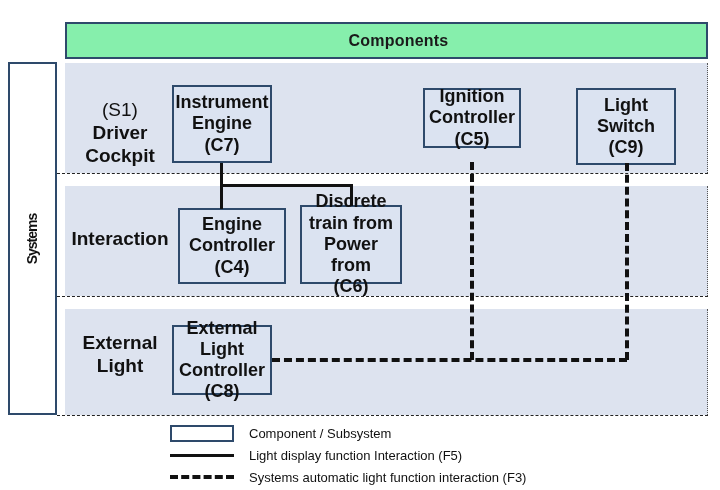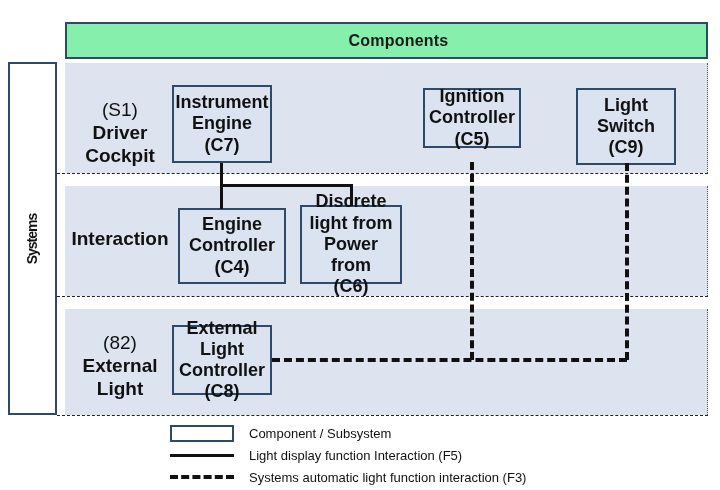--- a/index.html
+++ b/index.html
@@ -146,21 +146,20 @@
 
   <div class="rowlabel" id="lbl-s1">
     <div class="code">(S1)</div>
     <div class="nm">Driver</div>
     <div class="nm">Cockpit</div>
   </div>
   <div class="rowlabel" id="lbl-83">
     <div class="nm">Interaction</div>
   </div>
   <div class="rowlabel" id="lbl-82">
-    <div class="code">(82)</div>
     <div class="nm">External</div>
     <div class="nm">Light</div>
   </div>
 
   <div class="solid" id="f5-v-top"></div>
   <div class="solid" id="f5-rail"></div>
   <div class="solid" id="f5-v-c4"></div>
   <div class="solid" id="f5-v-c6"></div>
 
   <div class="dashdot-v" id="f3-v-c5"></div>
@@ -191,21 +190,21 @@
   <div class="cbox" id="box-c4">
     <span>
         <div>Engine</div>
         <div>Controller</div>
         <div>(C4)</div>
       </span>
   </div>
   <div class="cbox" id="box-c6">
     <span>
         <div>Discrete</div>
-        <div>light from</div>
+        <div>train from</div>
         <div>Power from</div>
         <div>(C6)</div>
       </span>
   </div>
   <div class="cbox" id="box-c8">
     <span>
         <div>External</div>
         <div>Light</div>
         <div>Controller</div>
         <div>(C8)</div>

